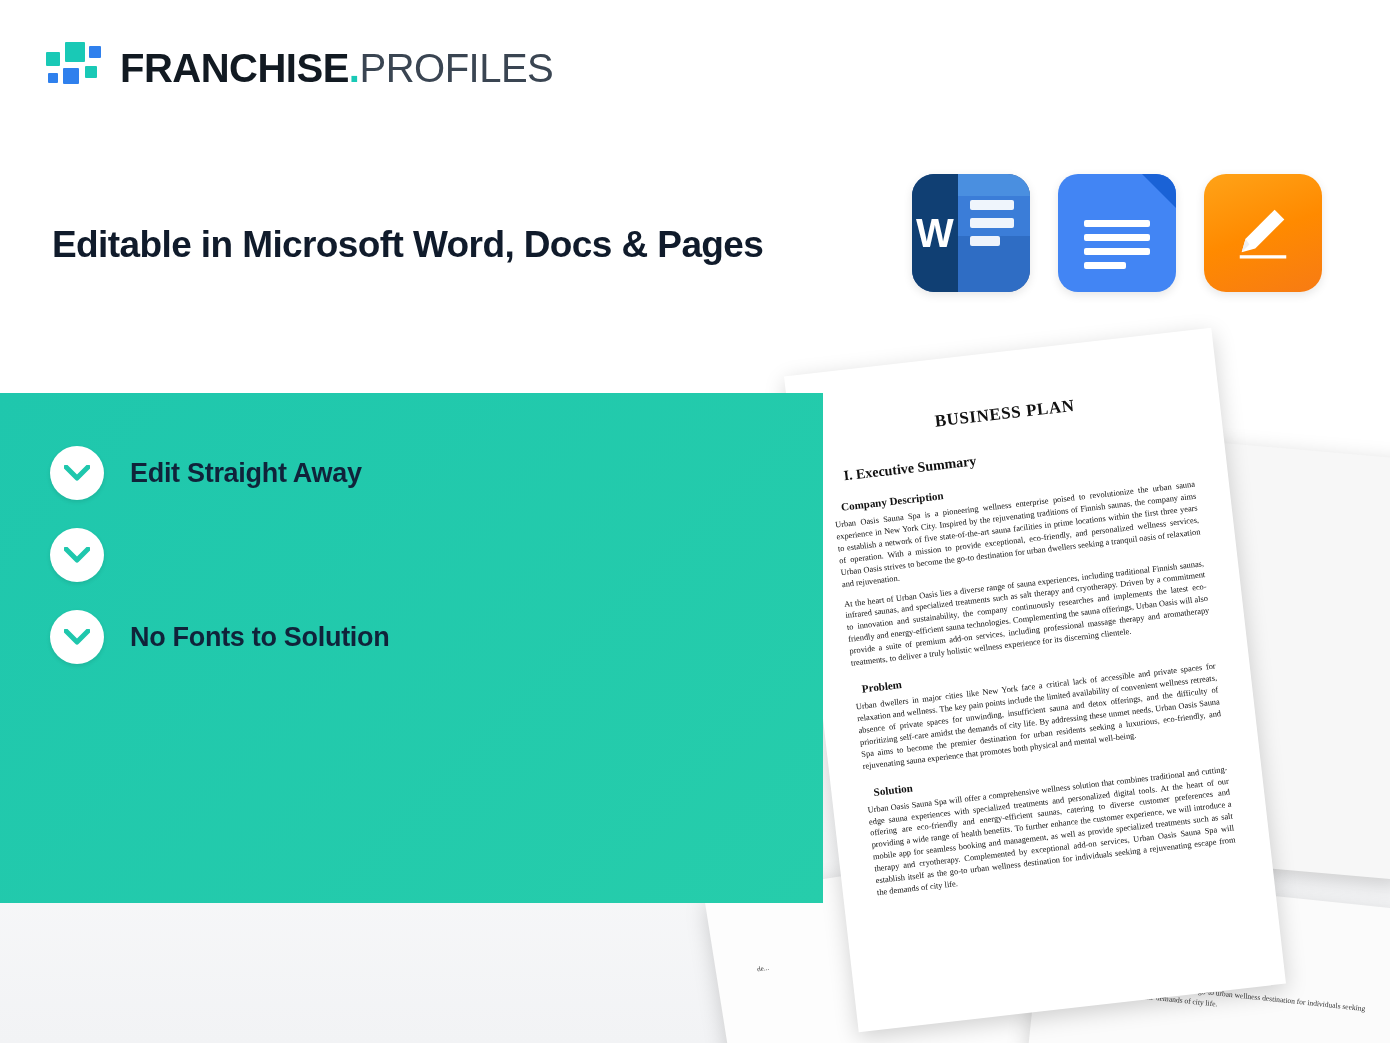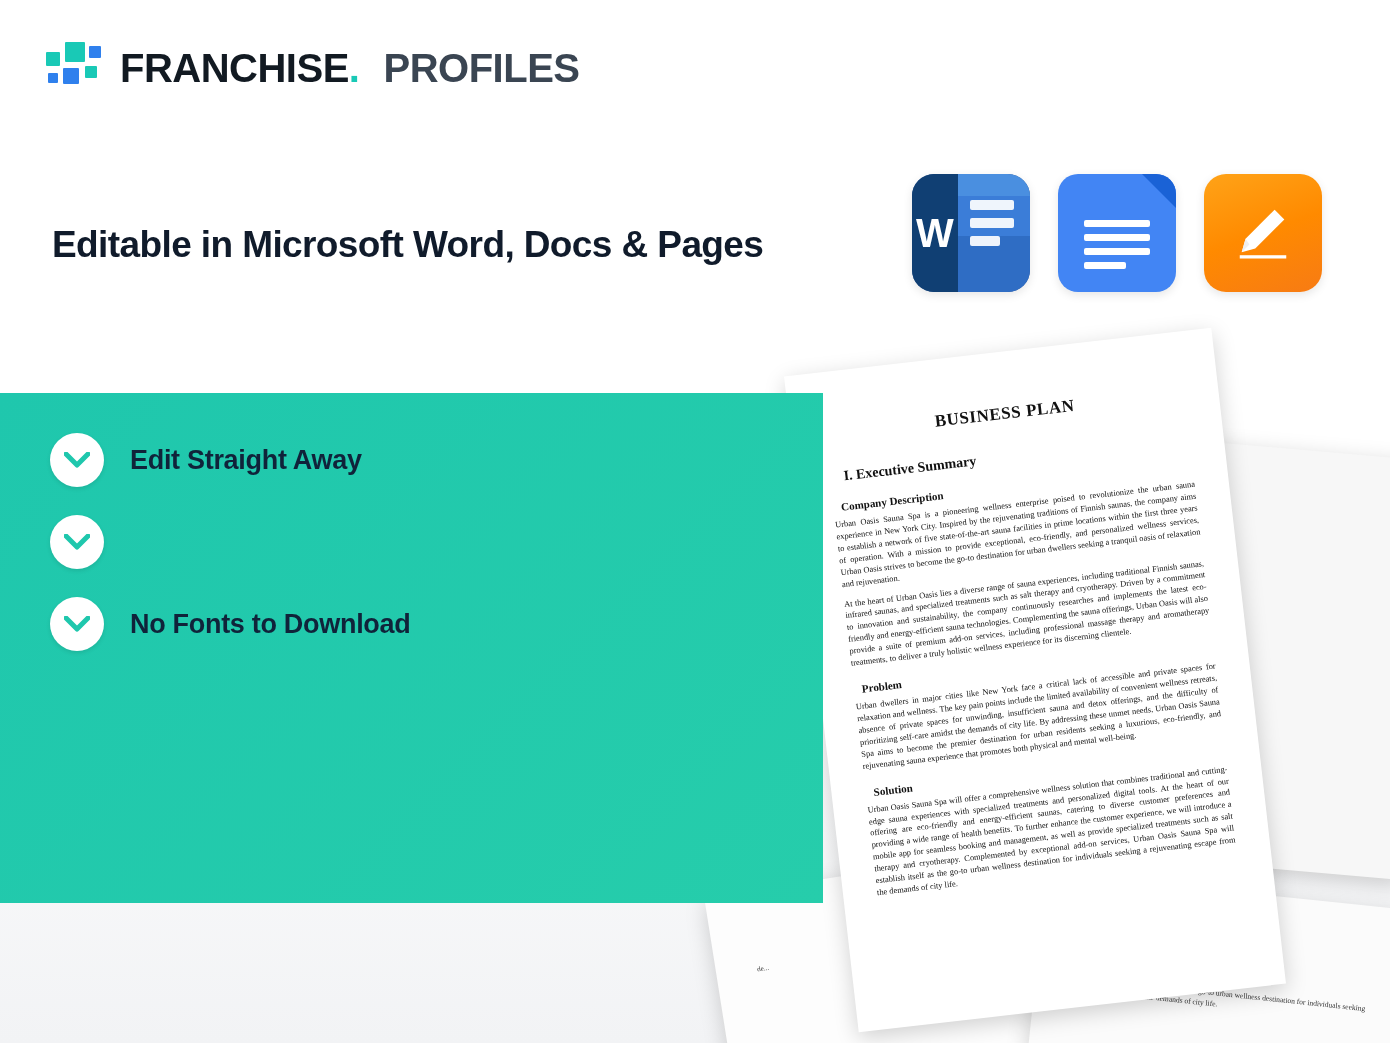--- a/index.html
+++ b/index.html
@@ -50,21 +50,21 @@
   .lm6 { left: 39px; top: 24px; width: 12px; height: 12px; background:#19c9b6; }
 
   .logo-text {
     font-size: 40px;
     letter-spacing: -0.5px;
     white-space: nowrap;
     line-height: 1;
   }
   .logo-text .bold { font-weight: 700; color: #121a22; }
   .logo-text .dot  { font-weight: 700; color: #19c9b6; }
-  .logo-text .light{ font-weight: 700; color: #3a4552; margin-left: 24px; }
+  .logo-text .light{ font-weight: 400; color: #3a4552; }
 
   
   .headline {
     position: absolute;
     top: 224px;
     left: 52px;
     font-size: 37px;
     font-weight: 700;
     color: #101b2b;
     letter-spacing: -0.6px;
@@ -138,21 +138,21 @@
     left: 0;
     top: 393px;
     width: 823px;
     height: 510px;
     background: #22c9ab;
     background: linear-gradient(135deg,#1fc7ad 0%, #26cdab 100%);
   }
   .feature-list {
     position: absolute;
     left: 50px;
-    top: 39px;
+    top: 52px;
     display: flex;
     flex-direction: column;
     gap: 26px;
   }
   .feature {
     display: flex;
     align-items: center;
     gap: 26px;
     height: 56px;
   }
@@ -356,20 +356,20 @@
             </svg>
         </span>
       </div>
 
       <div class="feature">
         <span class="chev-badge">
           <svg width="26" height="16" viewBox="0 0 26 16">
               <path d="M2 2 L13 13 L24 2" fill="none" stroke="#1fc7ad" stroke-width="5" stroke-linecap="round" stroke-linejoin="round"></path>
             </svg>
         </span>
-        <span class="feature-label">No Fonts to Download</span>
+        <span class="feature-label">No Fonts to Solution</span>
       </div>
 
 
     </div>
   </div>
 
 </div>
 
 </body></html>

